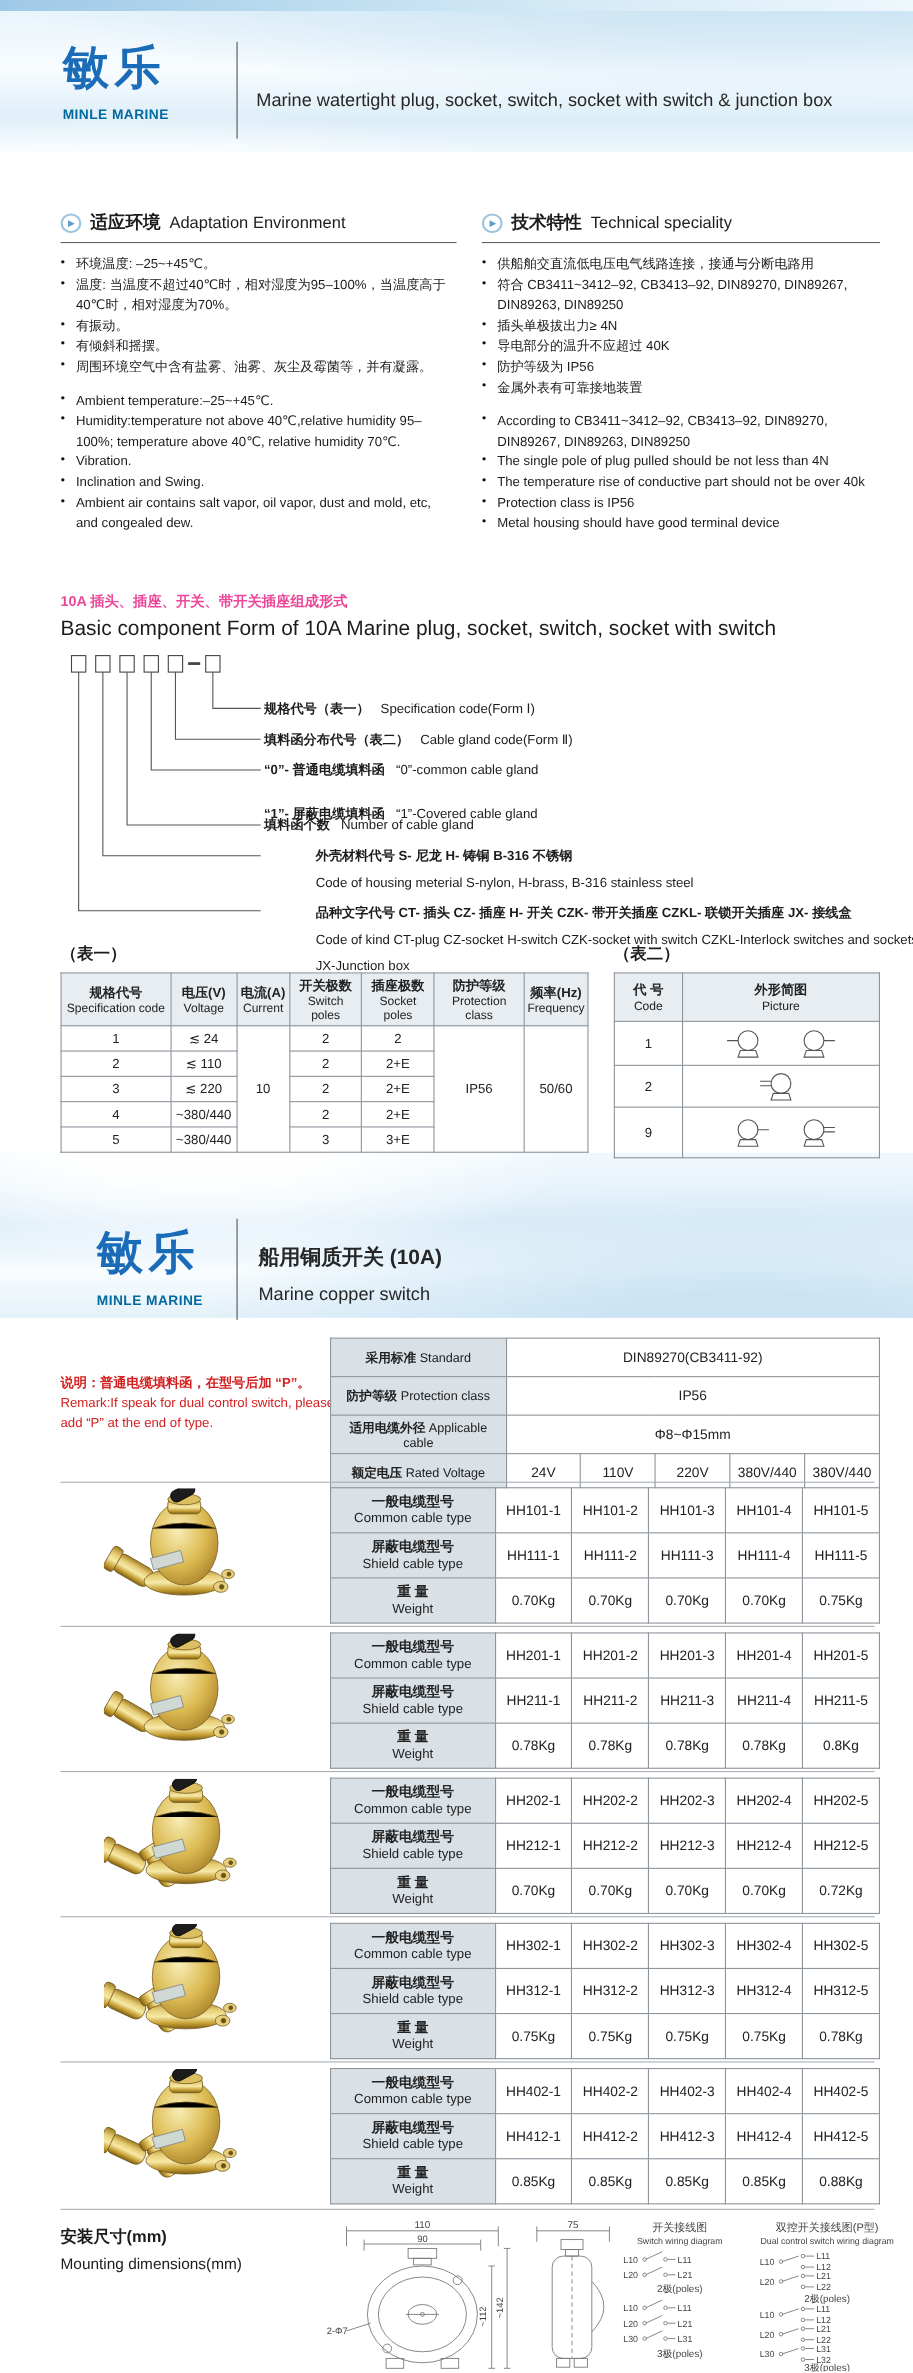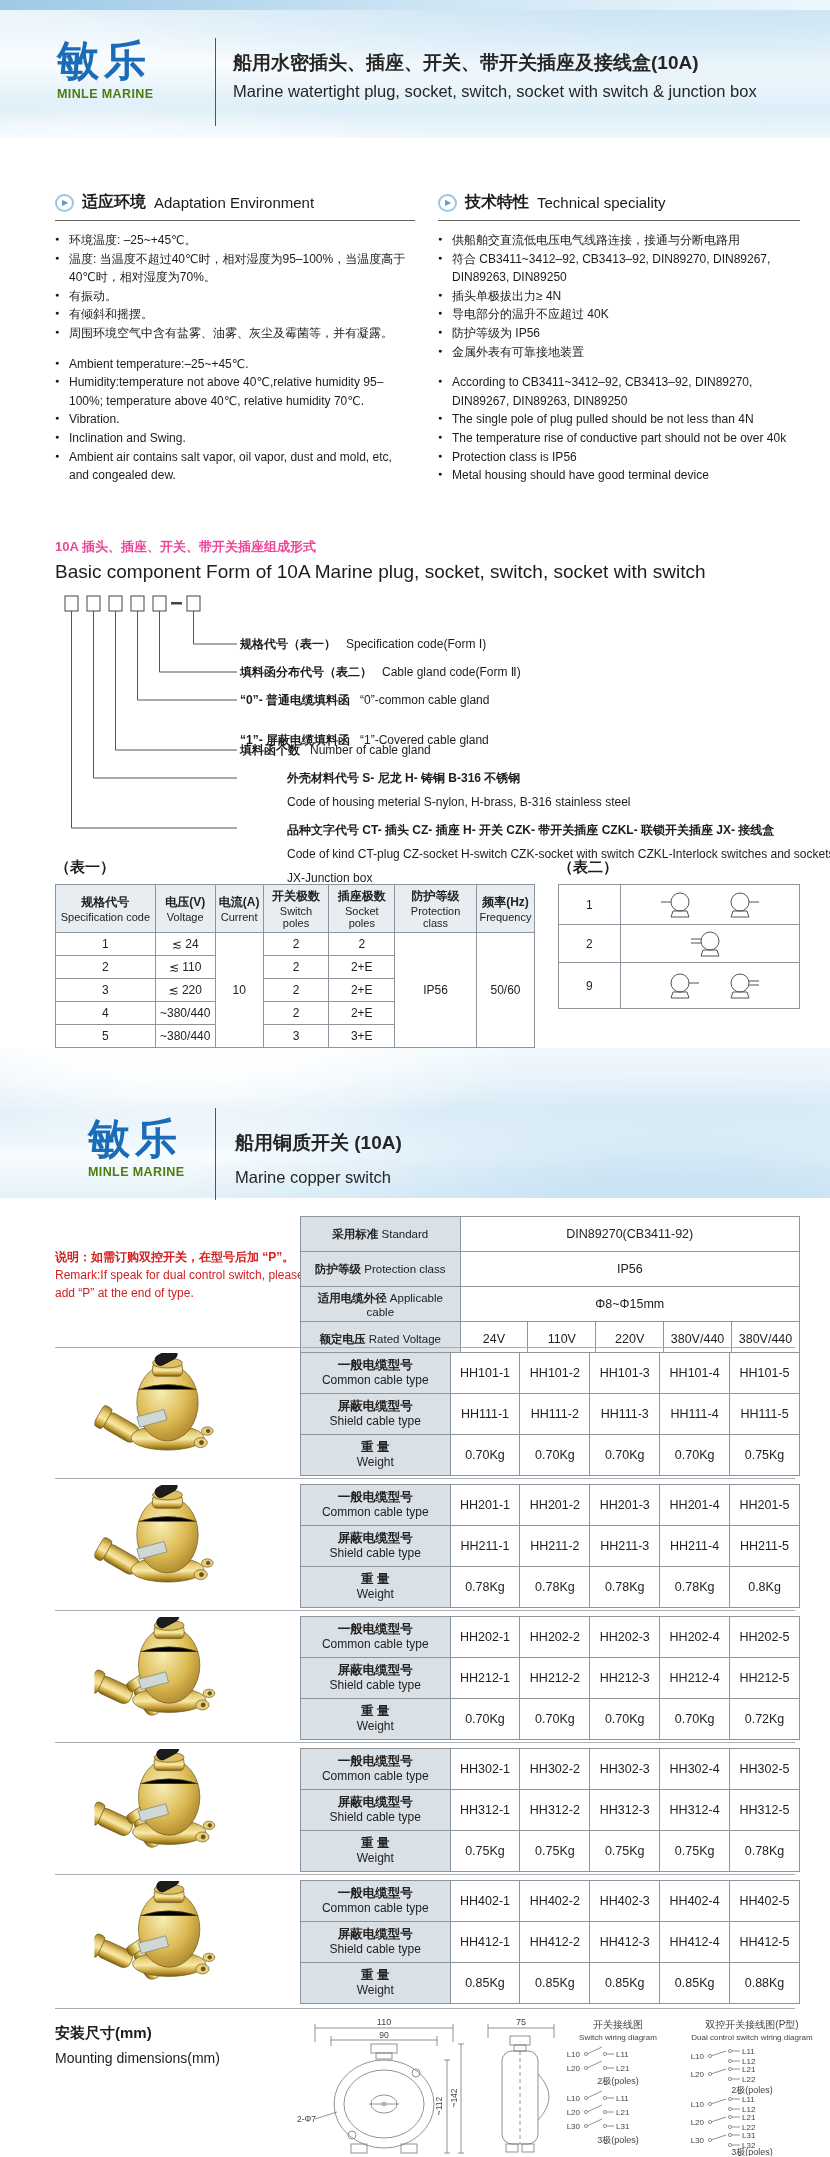--- a/index.html
+++ b/index.html
@@ -15,21 +15,21 @@
     radial-gradient(90% 130% at 12% 150%, rgba(255,255,255,.95) 28%, rgba(255,255,255,0) 62%),
     radial-gradient(130% 150% at 85% -40%, #cde5f4 28%, rgba(205,229,244,0) 70%),
     linear-gradient(180deg,#e9f4fb 0%,#f8fcfe 42%,#dcedf8 78%,#eef7fc 100%);}
   .wave-mid{top:1048px;height:150px;background:
     radial-gradient(70% 130% at 22% -10%, rgba(255,255,255,.92) 22%, rgba(255,255,255,0) 60%),
     radial-gradient(95% 140% at 82% 110%, #cbe4f4 18%, rgba(203,228,244,0) 65%),
     linear-gradient(180deg,#f2f9fd 0%,#dcedf8 42%,#f8fcfe 72%,#e4f1f9 100%);}
 
   
   .logo-cn{font-size:42px;font-weight:bold;color:#1a6cb8;letter-spacing:5px;line-height:1;}
-  .logo-en{font-size:12.5px;font-weight:bold;color:#4d7c0f;letter-spacing:.4px;margin-top:5px;}
+  .logo-en{font-size:12.5px;font-weight:bold;color:#0369a1;letter-spacing:.4px;margin-top:15px;}
   .vdiv{width:1px;background:#555;}
   .h1cn{font-size:19px;font-weight:bold;color:#262626;white-space:nowrap;}
   .h1en{font-size:16.5px;color:#262626;white-space:nowrap;}
 
   
   .sec-head{display:flex;align-items:center;gap:8px;border-bottom:1px solid #666;padding-bottom:7px;}
   .sec-icon{flex:0 0 auto;width:14px;height:14px;border:2px solid #9fc4dd;border-radius:50%;
     display:flex;align-items:center;justify-content:center;color:#5c9dc9;font-size:8px;line-height:1;padding-left:1px;}
   .sec-cn{font-size:16px;font-weight:bold;color:#1c1c1c;}
   .sec-en{font-size:15px;color:#1c1c1c;}
@@ -159,21 +159,20 @@
 
   <div class="abs topstrip"></div>
   <div class="abs wave wave-top"></div>
   <div class="abs wave wave-mid"></div>
 
   <div class="abs" style="left:57px;top:40px">
     <div class="logo-cn">敏乐</div>
     <div class="logo-en"><span>MINLE MARINE</span></div>
   </div>
   <div class="abs vdiv" style="left:215px;top:38px;height:88px"></div>
-  <div class="abs h1cn" style="left:233px;top:50px">船用水密插头、插座、开关、带开关插座及接线盒(10A)</div>
   <div class="abs h1en" style="left:233px;top:82px">Marine watertight plug, socket, switch, socket with switch &amp; junction box</div>
 
   <div class="abs" style="left:55px;top:192px;width:360px">
     <div class="sec-head">
       <span class="sec-icon">▶</span>
       <span class="sec-cn">适应环境</span>
       <span class="sec-en">Adaptation Environment</span>
     </div>
     <ul class="blist">
       <li>环境温度: –25~+45℃。</li>
@@ -331,20 +330,30 @@
   </tbody>
     </table>
 
   <div class="abs cap" style="left:558px;top:858px">（表二）</div>
   <table class="t2 abs" style="left:558px;top:884px;width:242px">
     <colgroup>
         <col style="width:62px">
         <col style="width:180px">
       </colgroup>
     <tbody>
+        <tr style="height:44px">
+      <th>
+            <span class="cn">代 号</span>
+            <span class="en">Code</span>
+          </th>
+      <th>
+            <span class="cn">外形简图</span>
+            <span class="en">Picture</span>
+          </th>
+    </tr>
     <tr style="height:40px">
       <td>1</td>
       <td class="picCell">
         <svg width="44" height="30" viewBox="0 0 44 30">
               <g stroke="#555" fill="none">
                 <circle cx="22" cy="12" r="9"></circle>
                 <path d="M15,21 L29,21 L31,27 L13,27 Z"></path>
                 <line x1="3" y1="12" x2="13" y2="12"></line>
               </g>
             </svg>
@@ -395,21 +404,21 @@
 
   <div class="abs" style="left:88px;top:1118px">
     <div class="logo-cn">敏乐</div>
     <div class="logo-en"><span>MINLE MARINE</span></div>
   </div>
   <div class="abs vdiv" style="left:215px;top:1108px;height:92px"></div>
   <div class="abs h1cn" style="left:235px;top:1130px">船用铜质开关 (10A)</div>
   <div class="abs h1en" style="left:235px;top:1168px">Marine copper switch</div>
 
   <div class="abs remark" style="left:55px;top:1248px">
-    <div class="cn">说明：如需订购双控开关，在型号后加 “P”。</div>
+    <div class="cn">说明：普通电缆填料函，在型号后加 “P”。</div>
     <div class="en">Remark:If speak for dual control switch, please add “P” at the end of type.</div>
   </div>
 
   <table class="std abs" style="left:300px;top:1216px;width:500px">
     <colgroup>
         <col style="width:160px">
         <col style="width:68px">
         <col style="width:68px">
         <col style="width:68px">
         <col style="width:68px">

